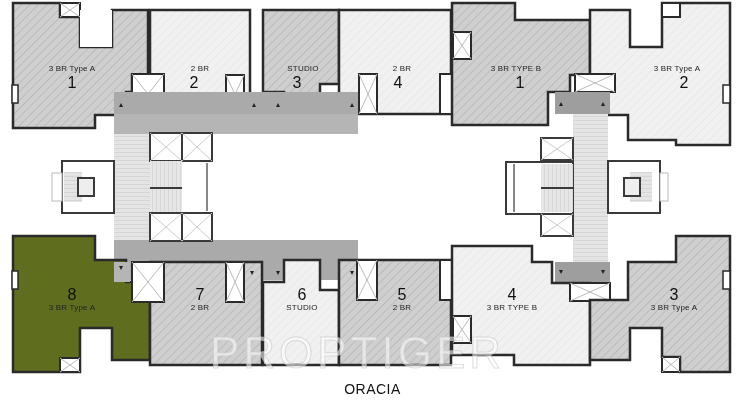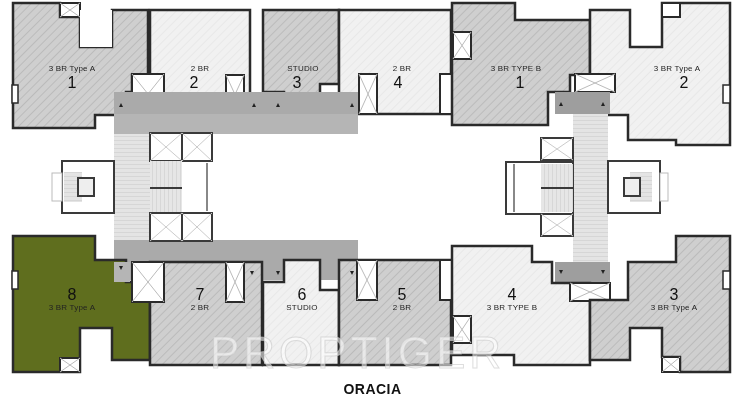--- a/index.html
+++ b/index.html
@@ -1,20 +1,20 @@
 <!DOCTYPE html>
 <html><head>
 <meta charset="utf-8">
 <style>
   html, body { margin: 0; padding: 0; background: #ffffff; }
   .canvas { position: relative; width: 745px; height: 400px; overflow: hidden; background: #ffffff; font-family: "Liberation Sans", sans-serif; }
   svg { position: absolute; left: 0; top: 0; }
   .unit-type { position: absolute; font-size: 8px; color: #222; text-align: right; white-space: nowrap; transform: translateX(-50%); letter-spacing: 0.2px; }
   .unit-num { position: absolute; font-size: 16px; color: #111; text-align: center; transform: translateX(-50%); line-height: 1; }
-  .title { position: absolute; left: 0; width: 745px; top: 381px; text-align: center; font-size: 14px; font-weight: bold; color: #111; letter-spacing: 0.5px; }
+  .title { position: absolute; left: 0; width: 745px; top: 381px; text-align: center; font-size: 14px; font-weight: normal; color: #111; letter-spacing: 0.5px; }
   .watermark { position: absolute; left: 210px; top: 300px; font-size: 44px; color: rgba(255,255,255,0.55); letter-spacing: 4px; font-family: "Liberation Sans", sans-serif; margin-top: 28px; -webkit-text-stroke: 1px rgba(200,200,200,0.6); }
 </style>
 </head>
 <body>
 
 <div class="canvas">
   <svg width="745" height="400" viewBox="0 0 745 400">
     <defs>
       <pattern id="hatchDark" width="6" height="6" patternUnits="userSpaceOnUse" patternTransform="rotate(45)">
         <rect width="6" height="6" fill="#cfcfcf"></rect>

